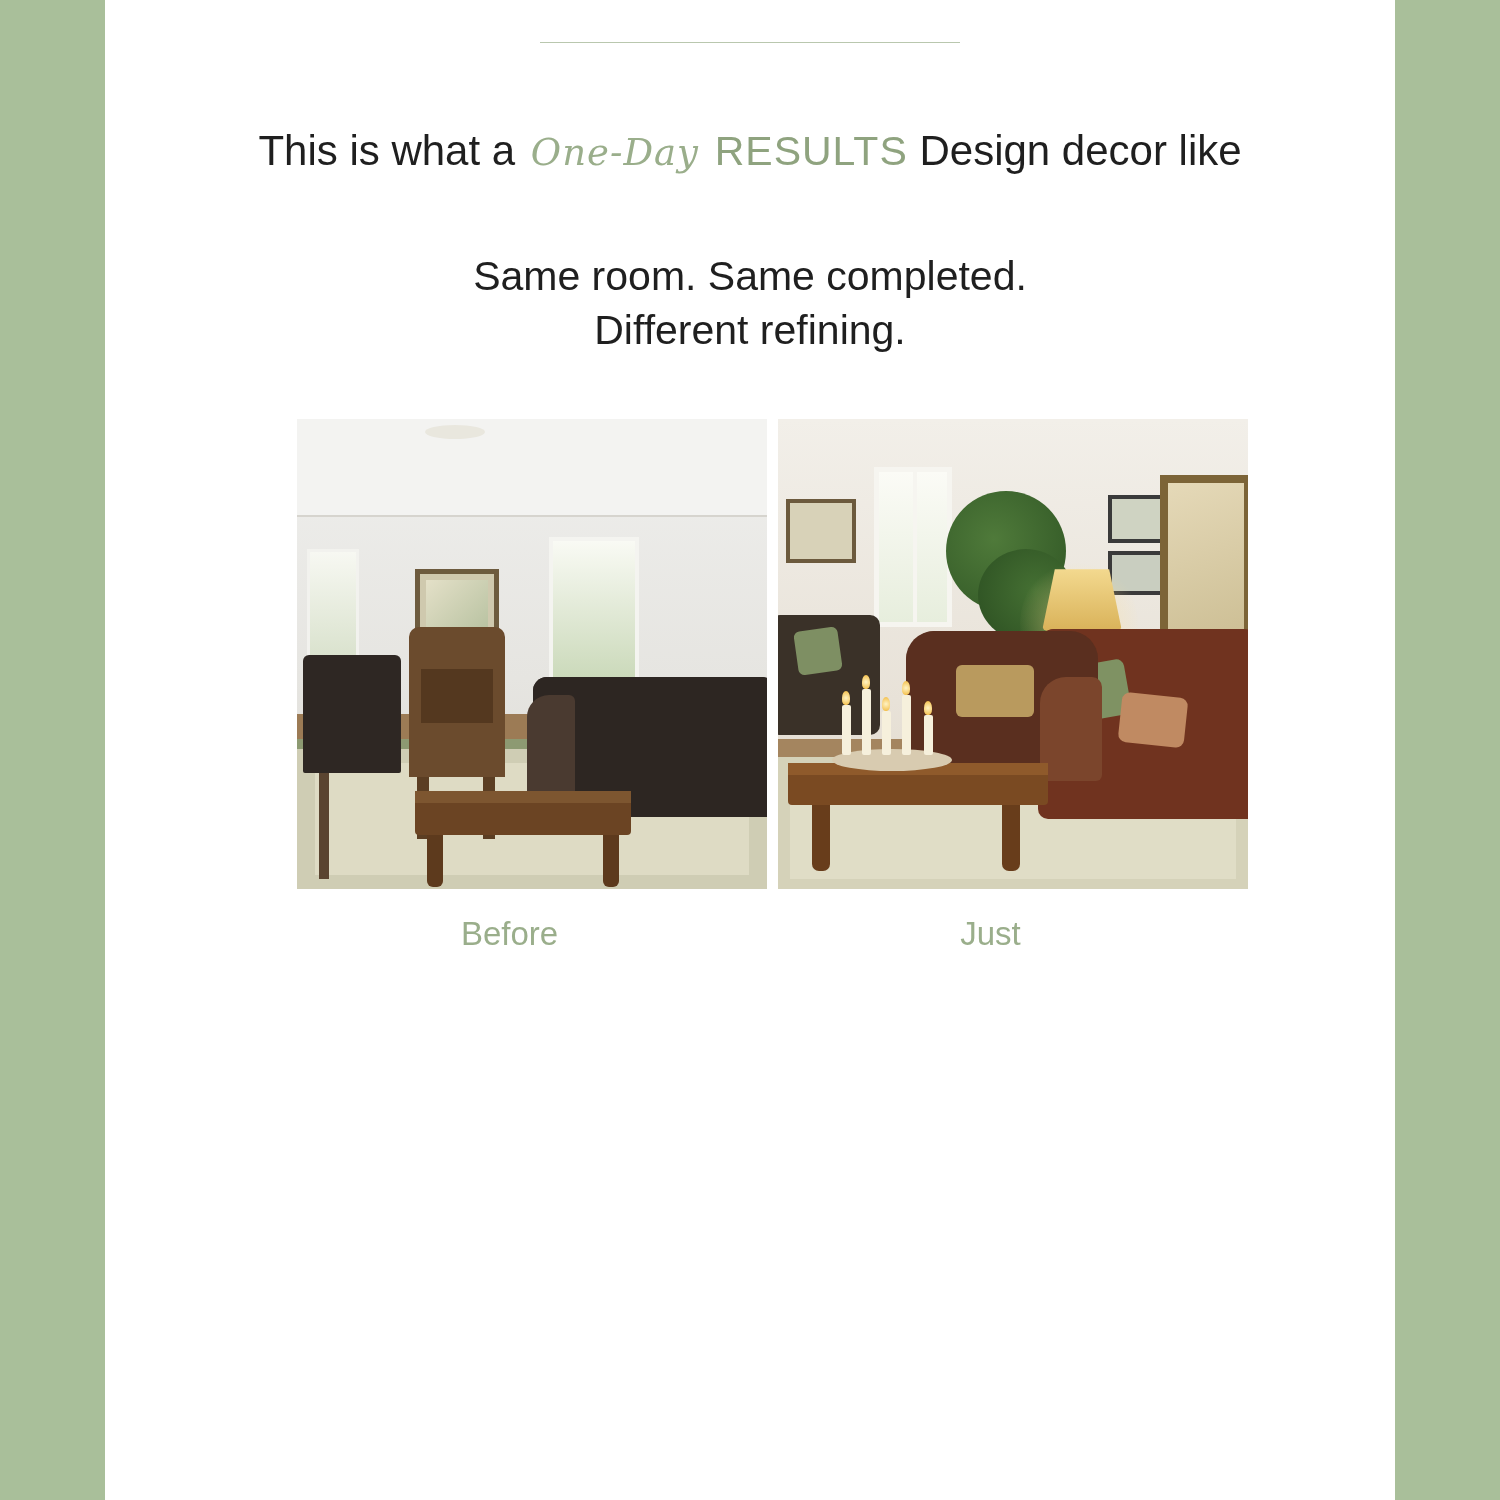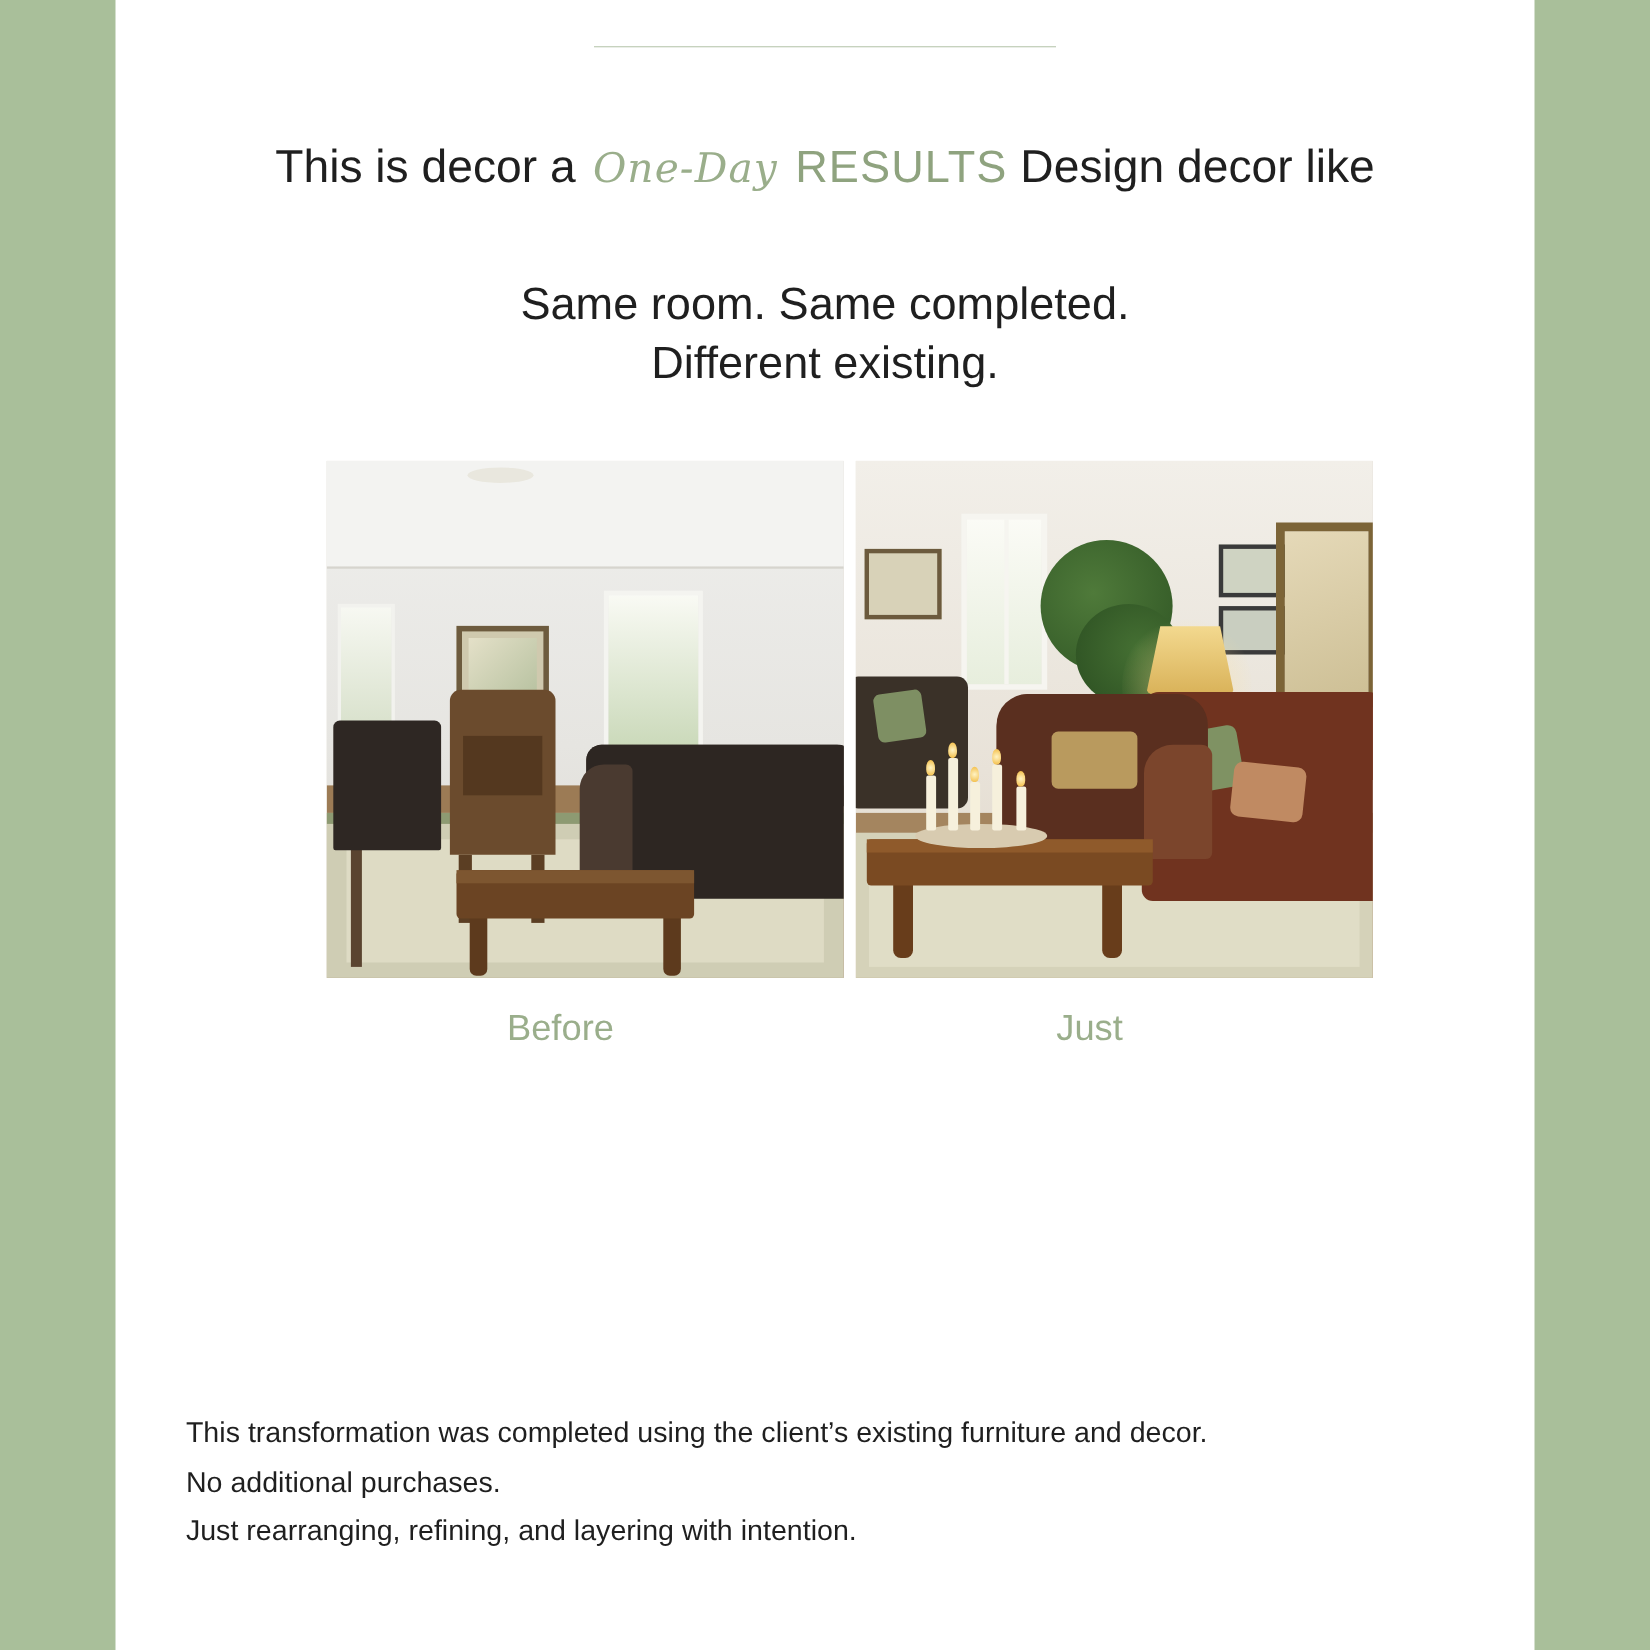--- a/index.html
+++ b/index.html
@@ -180,29 +180,29 @@
 </style>
 </head>
 <body>
 
 <div class="page">
   <div class="card">
 
     <div class="rule"></div>
 
     <div class="headline">
-      <span>This is decor a</span>
+      <span>This is what a</span>
       <span class="script">One-Day</span>
       <span class="brandword">RESULTS</span>
       <span>Design decor like</span>
     </div>
 
     <div class="subhead">
       <div>Same room. Same completed.</div>
-      <div>Different existing.</div>
+      <div>Different refining.</div>
     </div>
 
     <div class="gallery">
 
       <div class="shot">
         <div class="frame">
           <div class="room">
             <div class="b-wall"></div>
             <div class="b-ceiling"></div>
             <div class="b-ceil-line"></div>
@@ -286,20 +286,15 @@
               <span class="a-flame" style="left:64px; top:-2px;"></span>
               <span class="a-flame" style="left:86px; top:18px;"></span>
             </div>
           </div>
         </div>
         <div class="caption">Just</div>
       </div>
 
     </div>
 
-    <div class="footer">
-      <p>This transformation was completed using the client’s existing furniture and decor.</p>
-      <p>No additional purchases.</p>
-      <p>Just rearranging, refining, and layering with intention.</p>
-    </div>
 
   </div>
 </div>
 
 </body></html>

